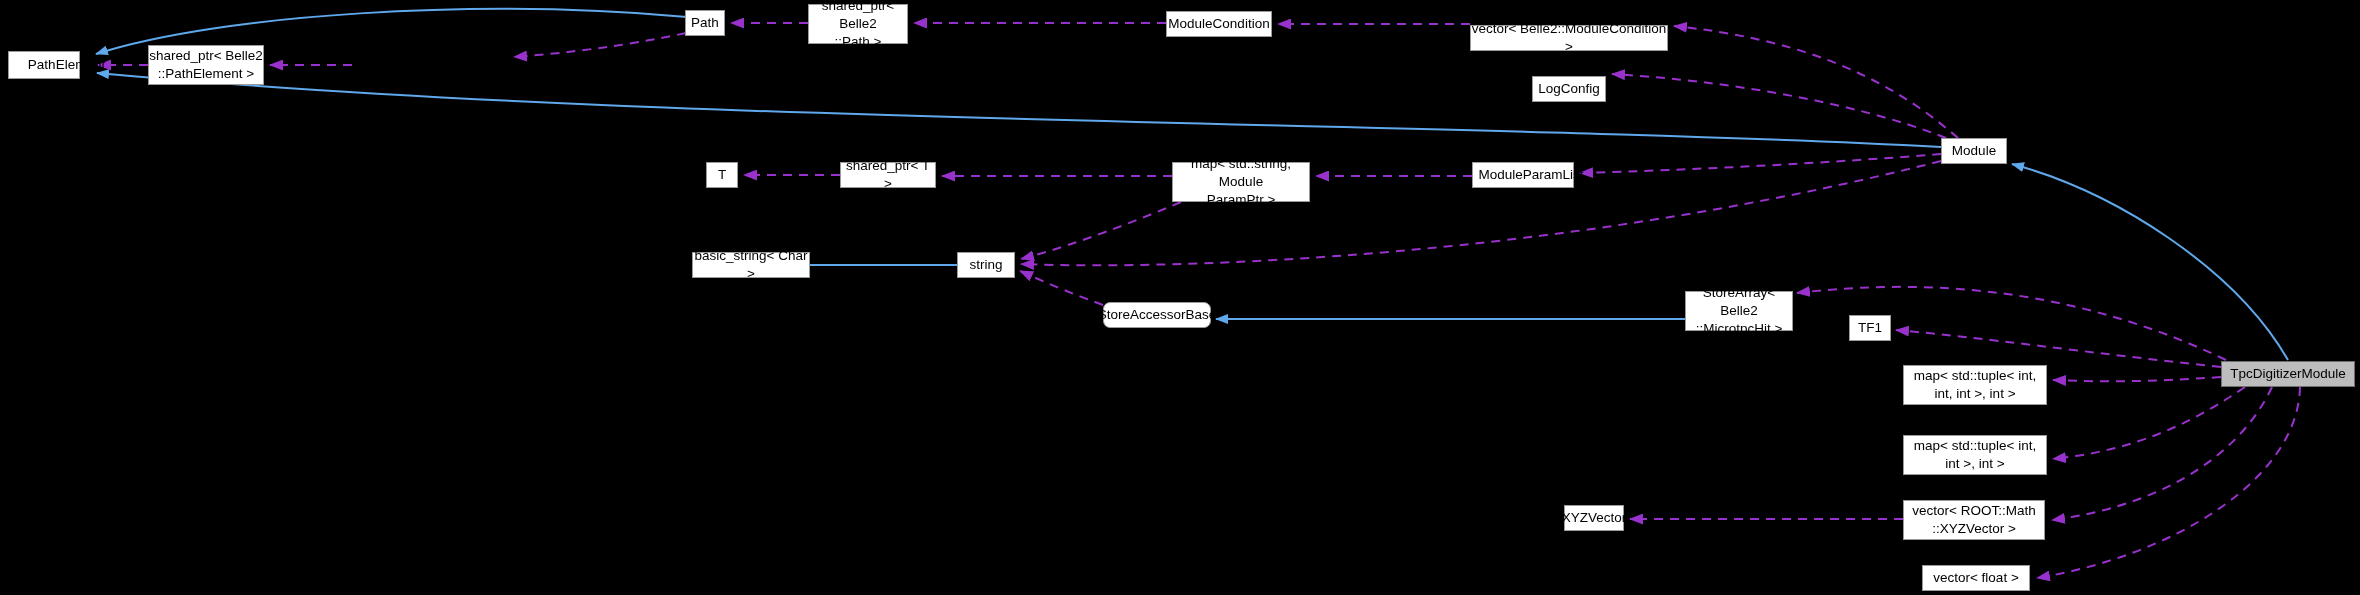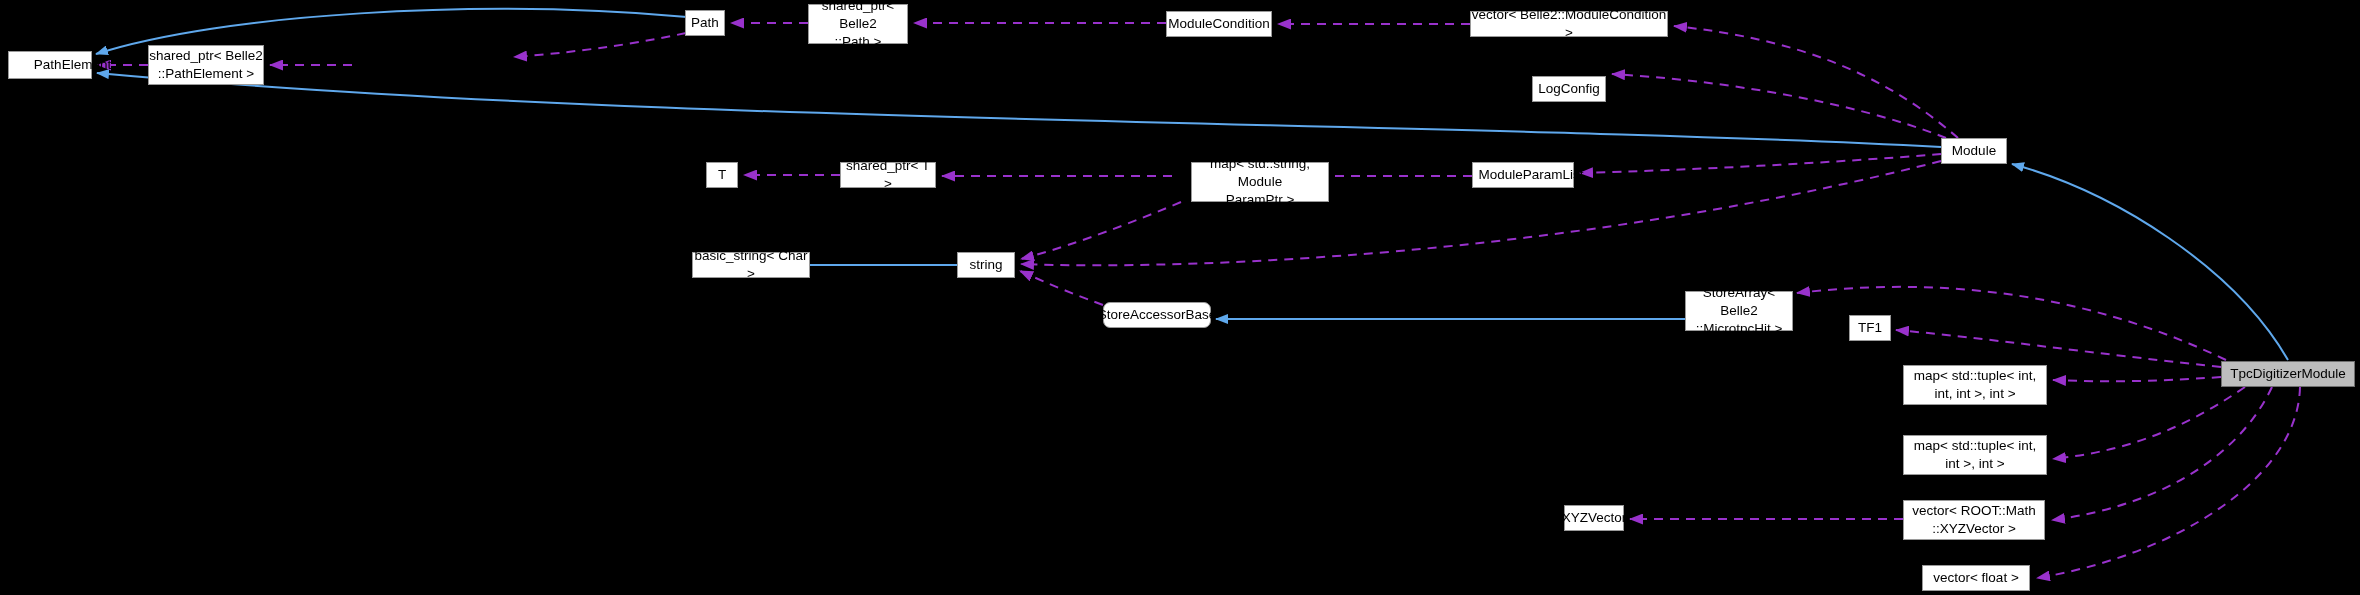--- a/index.html
+++ b/index.html
@@ -71,44 +71,44 @@
       <path d="M 2226,360 C 2080,290 1935,277 1797,293" marker-end="url(#arrowPurple)"></path>
       <path d="M 2221,367 C 2080,352 1987,338 1896,330" marker-end="url(#arrowPurple)"></path>
       <path d="M 2221,377 C 2150,382 2102,382 2053,380" marker-end="url(#arrowPurple)"></path>
       <path d="M 2245,387 C 2175,435 2117,452 2053,459" marker-end="url(#arrowPurple)"></path>
       <path d="M 2272,387 C 2235,465 2147,508 2052,520" marker-end="url(#arrowPurple)"></path>
       <path d="M 2300,387 C 2298,480 2172,556 2037,578" marker-end="url(#arrowPurple)"></path>
       <path d="M 1903,519 L 1630,519" marker-end="url(#arrowPurple)"></path>
     </g>
   </svg>
 
-  <div class="node" style="left:8px;top:51px;width:84px;height:28px;padding-left:45px;">PathElement</div>
+  <div class="node" style="left:8px;top:51px;width:72px;height:28px;padding-left:45px;">PathElement</div>
 
   <div class="node" style="left:148px;top:45px;width:116px;height:40px;">shared_ptr&lt; Belle2
 ::PathElement &gt;</div>
 
 
   <div class="node" style="left:685px;top:10px;width:40px;height:26px;">Path</div>
 
   <div class="node" style="left:808px;top:4px;width:100px;height:40px;">shared_ptr&lt; Belle2
 ::Path &gt;</div>
 
   <div class="node" style="left:1166px;top:11px;width:106px;height:26px;">ModuleCondition</div>
 
-  <div class="node" style="left:1470px;top:11px;width:198px;height:26px;">vector&lt; Belle2::ModuleCondition &gt;</div>
+  <div class="node" style="left:1470px;top:25px;width:198px;height:26px;">vector&lt; Belle2::ModuleCondition &gt;</div>
 
   <div class="node" style="left:1532px;top:76px;width:74px;height:26px;">LogConfig</div>
 
   <div class="node" style="left:1941px;top:138px;width:66px;height:26px;">Module</div>
 
   <div class="node" style="left:706px;top:162px;width:32px;height:26px;">T</div>
 
   <div class="node" style="left:840px;top:162px;width:96px;height:26px;">shared_ptr&lt; T &gt;</div>
 
-  <div class="node" style="left:1172px;top:162px;width:138px;height:40px;margin-left:19px;">map&lt; std::string, Module
+  <div class="node" style="left:1172px;top:162px;width:138px;height:40px;">map&lt; std::string, Module
 ParamPtr &gt;</div>
 
   <div class="node" style="left:1472px;top:162px;width:102px;height:26px;padding-left:16px;">ModuleParamList</div>
 
   <div class="node" style="left:692px;top:252px;width:118px;height:26px;">basic_string&lt; Char &gt;</div>
 
   <div class="node" style="left:957px;top:252px;width:58px;height:26px;">string</div>
 
   <div class="node" style="left:1103px;top:302px;width:108px;height:26px;border-radius:7px;">StoreAccessorBase</div>
 

